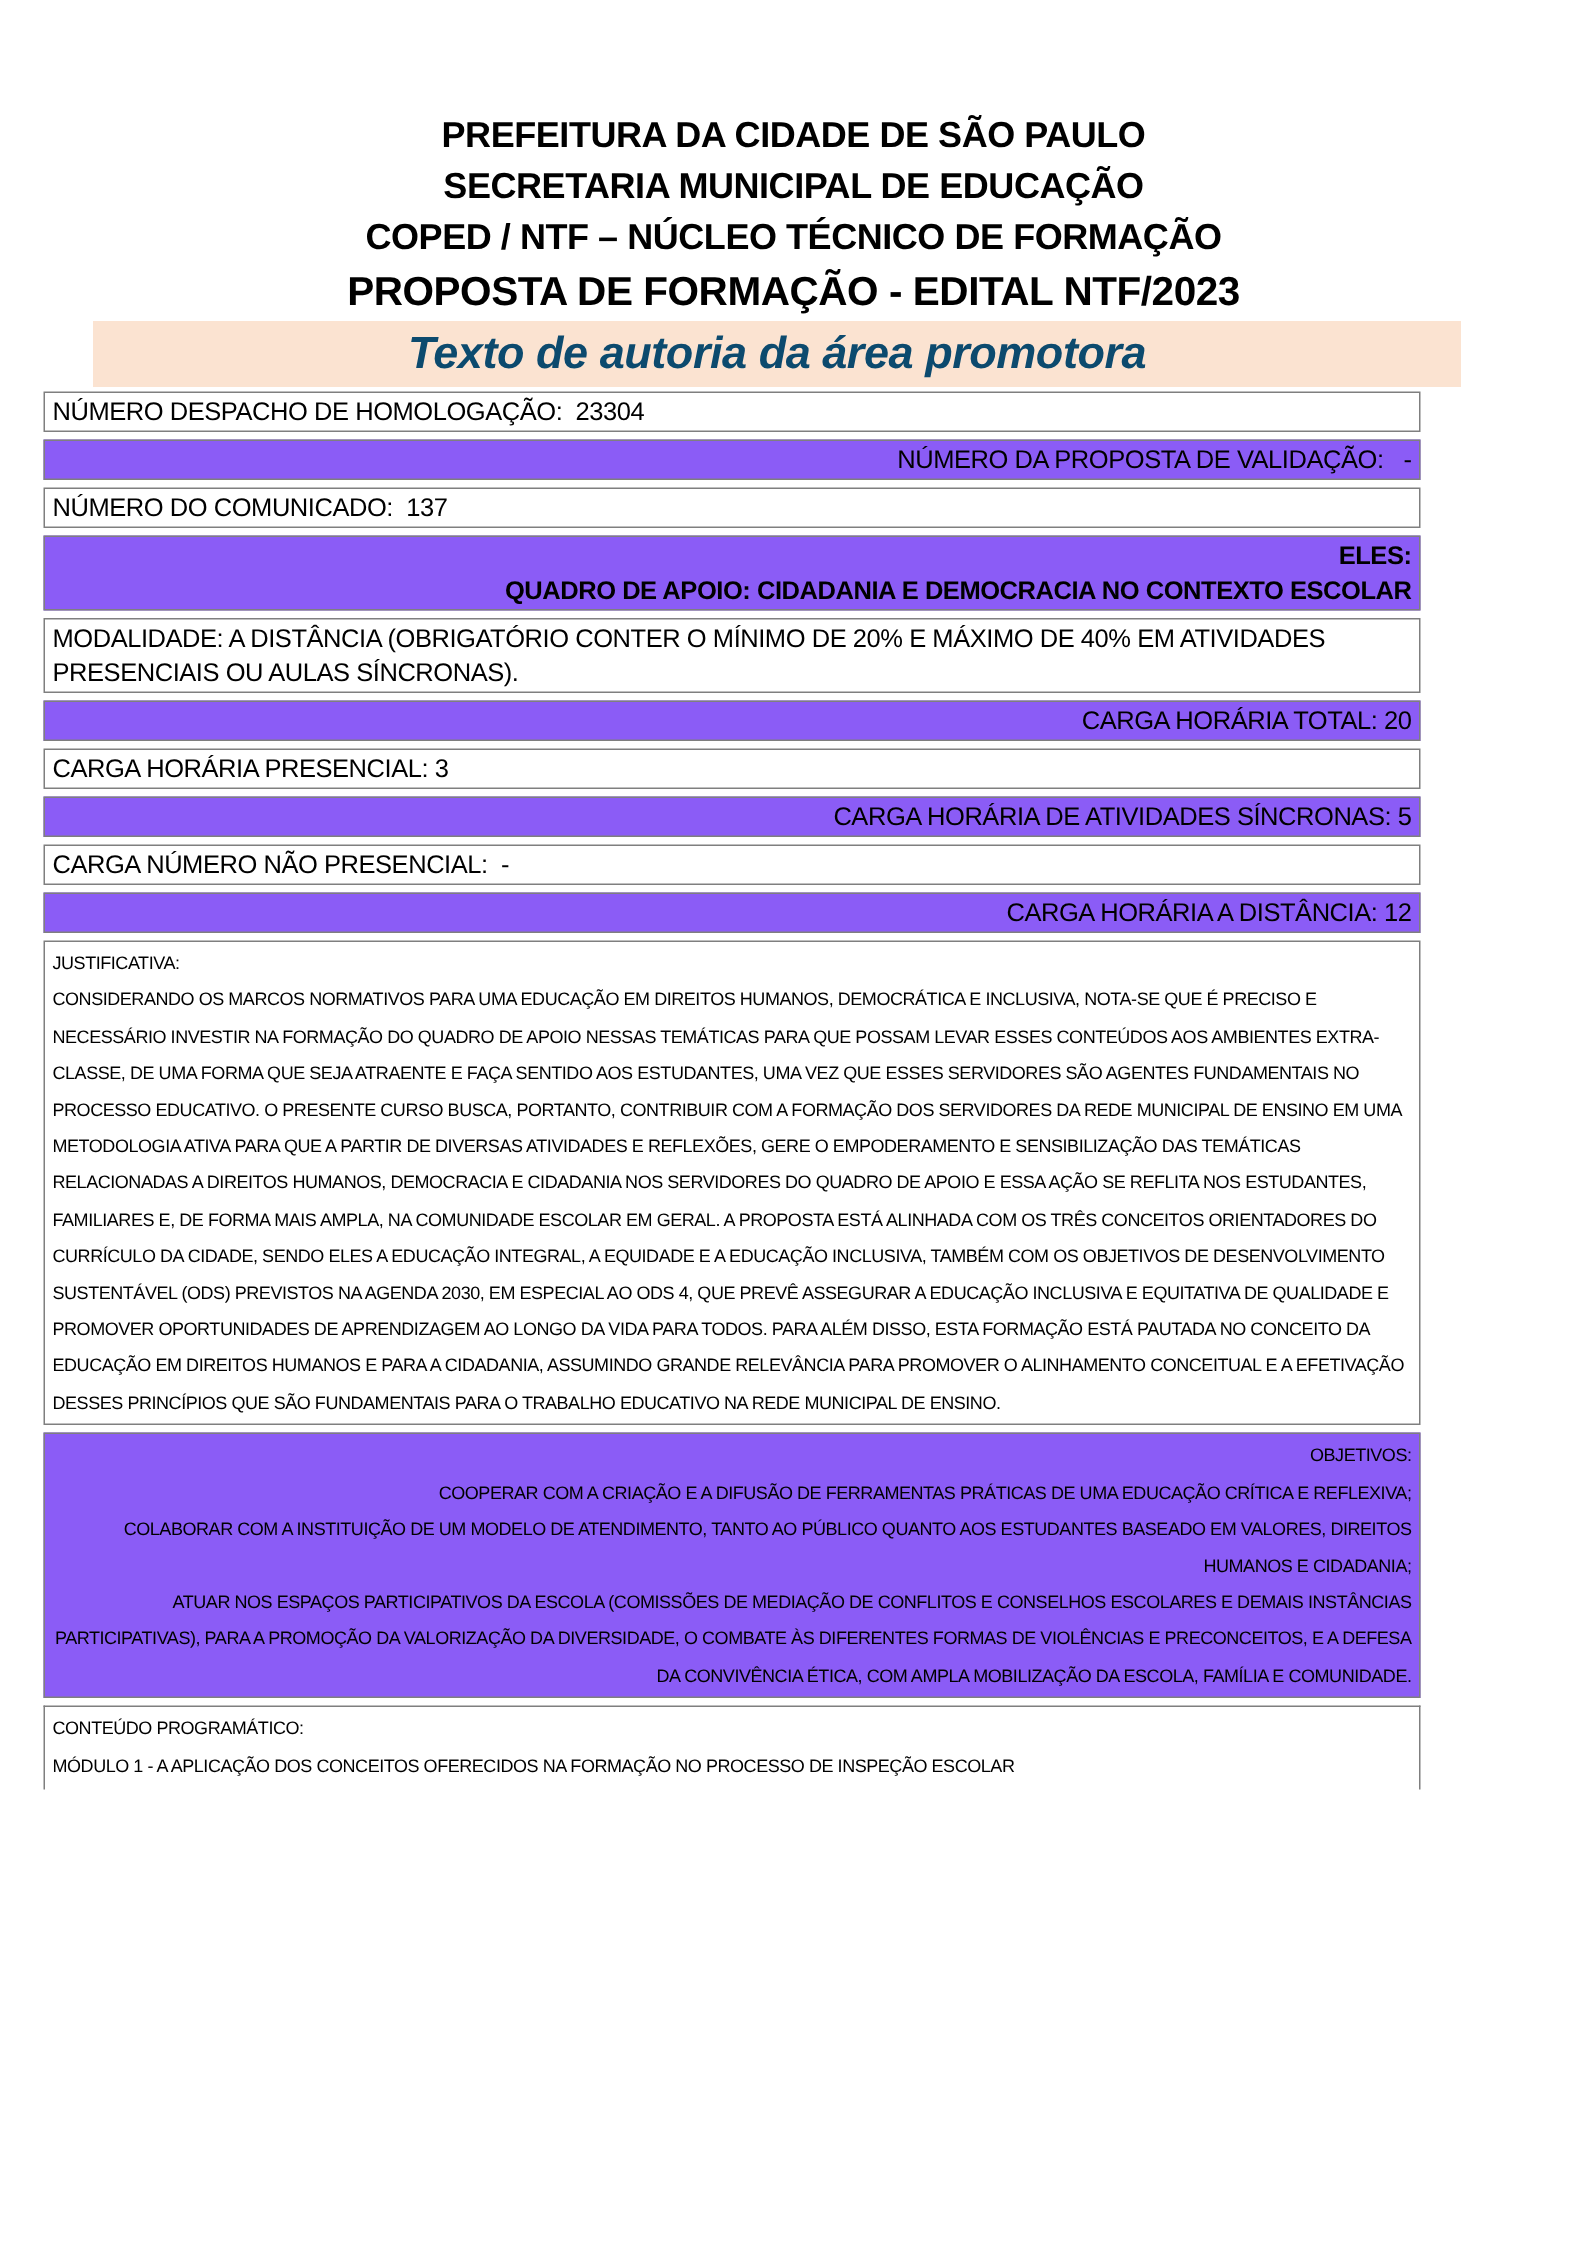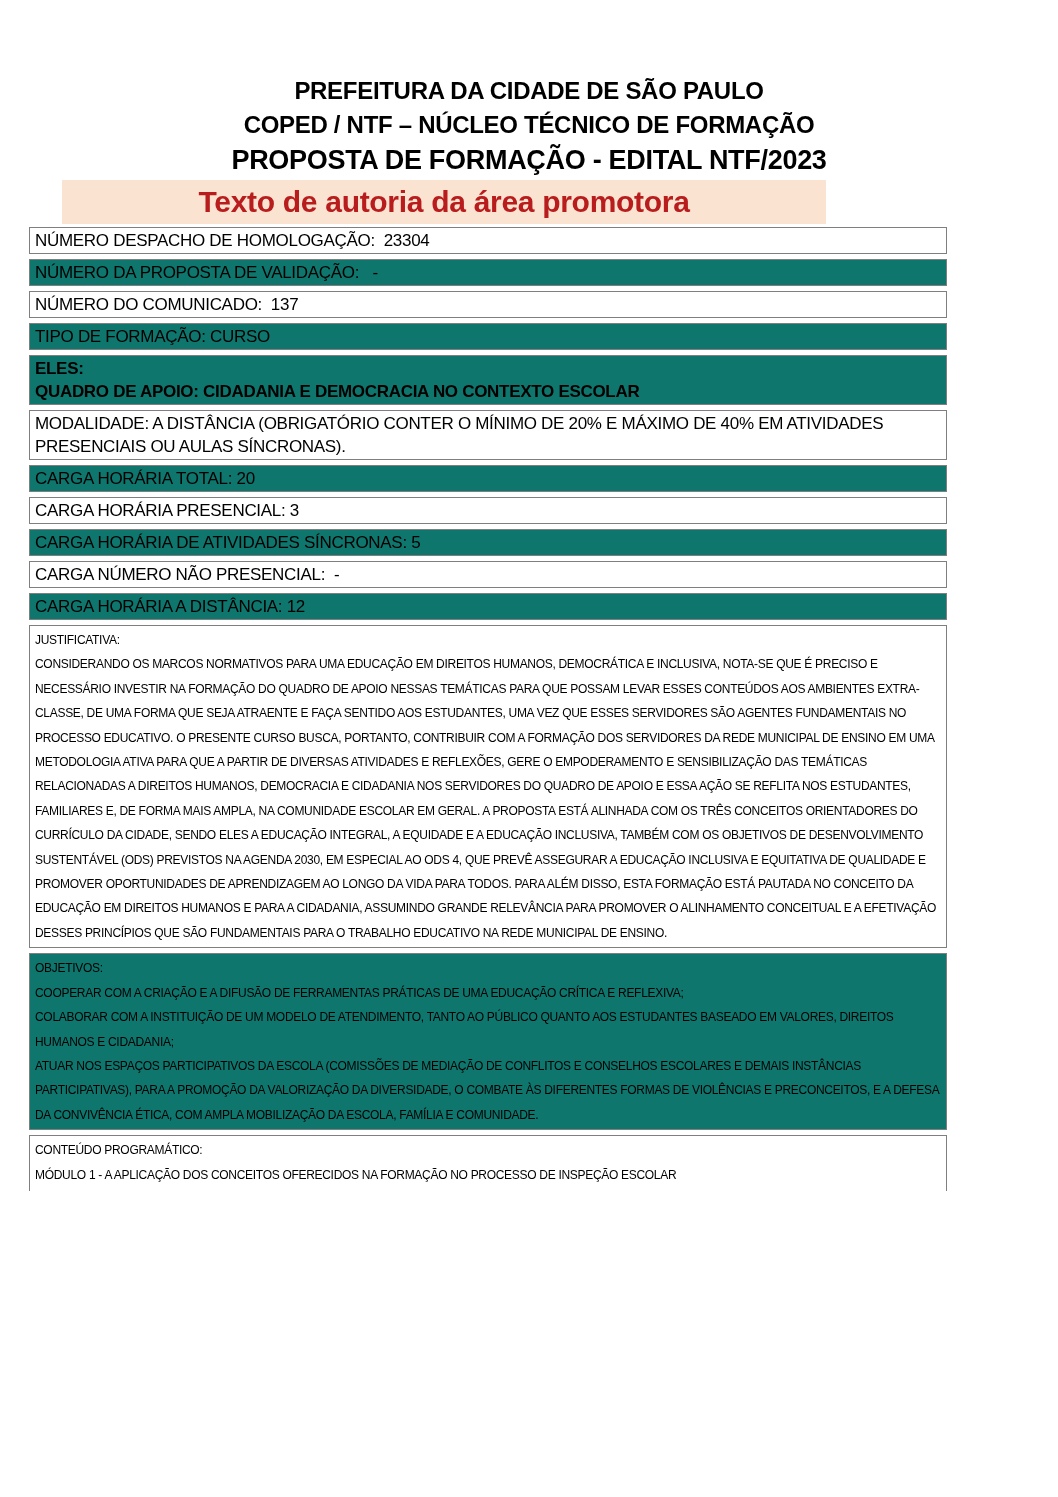--- a/index.html
+++ b/index.html
@@ -22,72 +22,71 @@
     padding-top: 74px;
     text-align: center;
     font-weight: bold;
   }
   .h-line { font-size: 24px; line-height: 34px; white-space: pre-wrap; }
   .h-line-title { font-size: 27px; line-height: 36px; }
 
   
   .banner {
     margin: 2px 0 3px 62px;
-    width: 764px;
+    width: 912px;
     height: 44px;
     line-height: 44px;
     text-align: center;
     background: #fbe3d1;
-    color: #b91c1c;
+    color: #0c4a6e;
     font-weight: bold;
     font-size: 30px;
+    font-style: italic;
   }
 
   
   .info-table { margin-left: 29px; width: 918px; }
   .row {
     box-sizing: border-box;
     border: 1px solid #7f7f7f;
     background: #ffffff;
     padding: 1px 5px;
     margin-bottom: 5px;
     font-size: 17px;
     line-height: 23px;
   }
-  .row.peach { background: #0f766e; }
+  .row.peach { background: #8b5cf6; text-align: right; }
   .row.bold { font-weight: bold; }
   .row.longtext { font-size: 12px; line-height: 24.4px; padding: 2px 5px; }
   .row.cutoff { border-bottom: none; height: 56px; overflow: hidden; }
   .row-line { white-space: pre-wrap; }
 </style>
 </head>
 <body>
 
 <div class="page">
 
   <header class="doc-header">
     <div class="h-line">PREFEITURA DA CIDADE DE SÃO PAULO</div>
+    <div class="h-line">SECRETARIA MUNICIPAL DE EDUCAÇÃO</div>
     <div class="h-line">COPED / NTF – NÚCLEO TÉCNICO DE FORMAÇÃO</div>
     <div class="h-line h-line-title">PROPOSTA DE FORMAÇÃO - EDITAL NTF/2023</div>
   </header>
 
   <div class="banner">Texto de autoria da área promotora</div>
 
   <main class="info-table">
       <div class="row white">
         <div class="row-line">NÚMERO DESPACHO DE HOMOLOGAÇÃO:  23304</div>
       </div>
       <div class="row peach">
         <div class="row-line">NÚMERO DA PROPOSTA DE VALIDAÇÃO:   -</div>
       </div>
       <div class="row white">
         <div class="row-line">NÚMERO DO COMUNICADO:  137</div>
-      </div>
-      <div class="row peach">
-        <div class="row-line">TIPO DE FORMAÇÃO: CURSO</div>
       </div>
       <div class="row peach bold">
         <div class="row-line">ELES:</div>
         <div class="row-line">QUADRO DE APOIO: CIDADANIA E DEMOCRACIA NO CONTEXTO ESCOLAR</div>
       </div>
       <div class="row white">
         <div class="row-line">MODALIDADE: A DISTÂNCIA (OBRIGATÓRIO CONTER O MÍNIMO DE 20% E MÁXIMO DE 40% EM ATIVIDADES PRESENCIAIS OU AULAS SÍNCRONAS).</div>
       </div>
       <div class="row peach">
         <div class="row-line">CARGA HORÁRIA TOTAL: 20</div>

